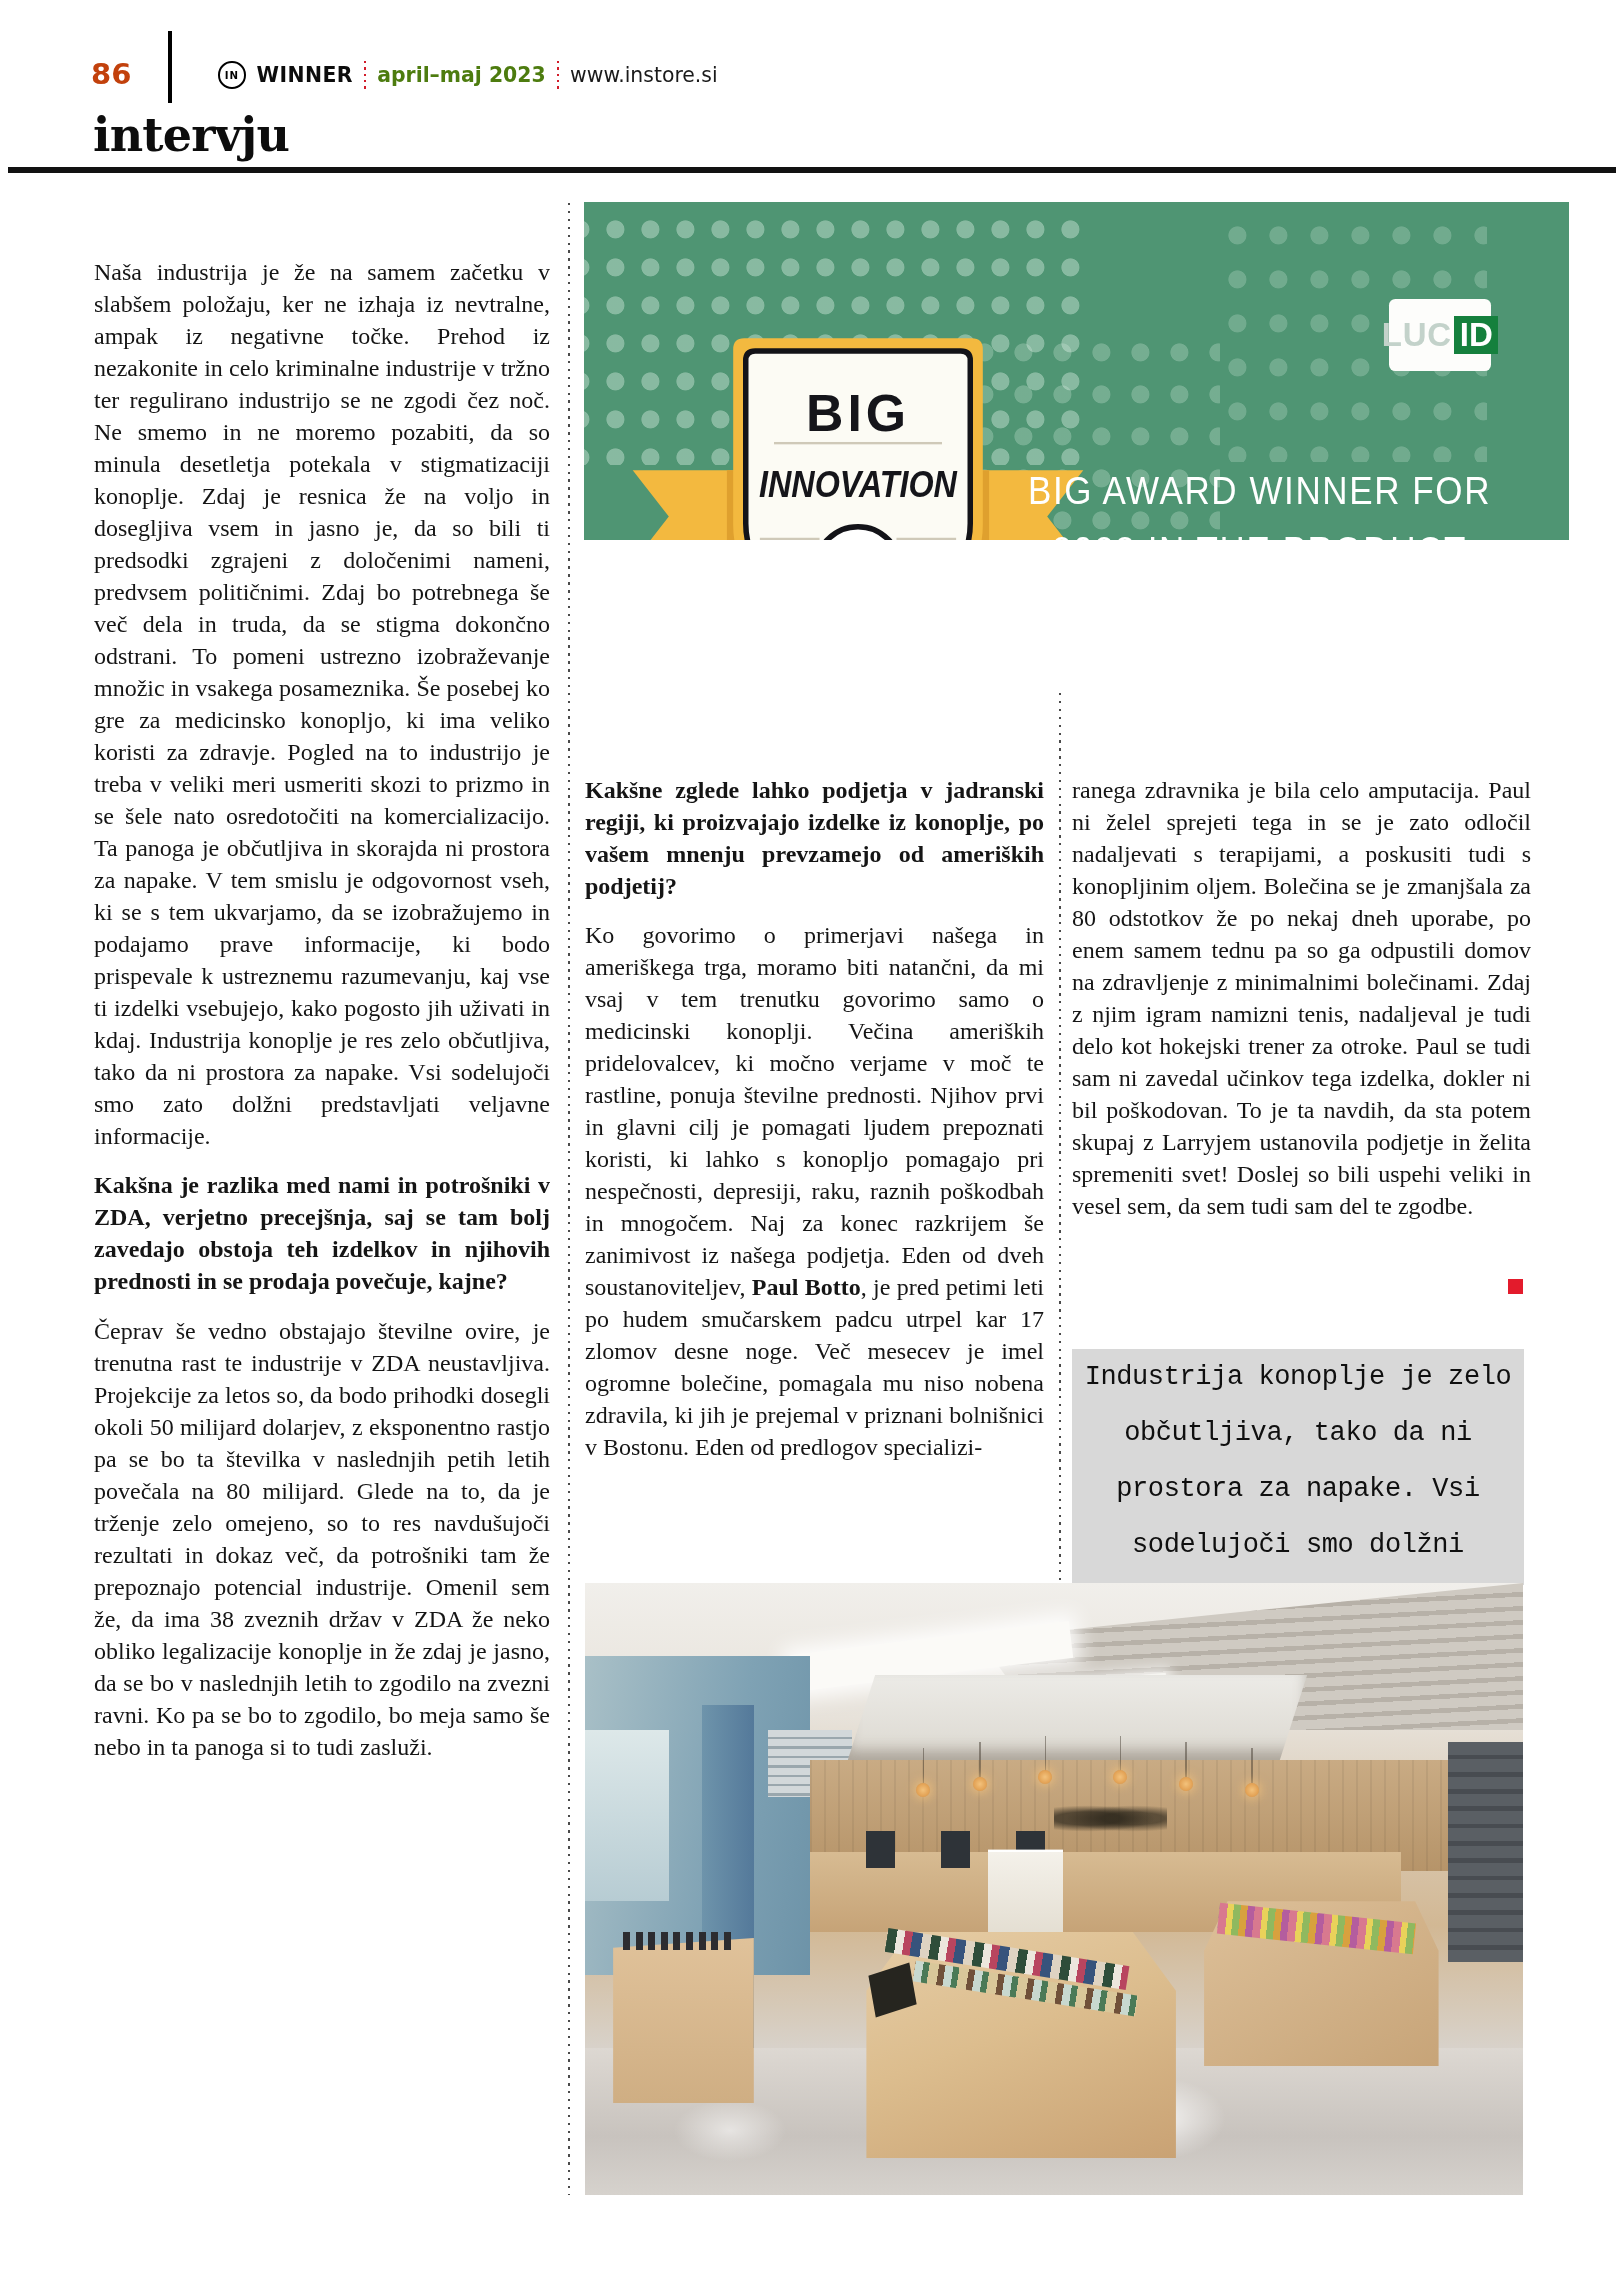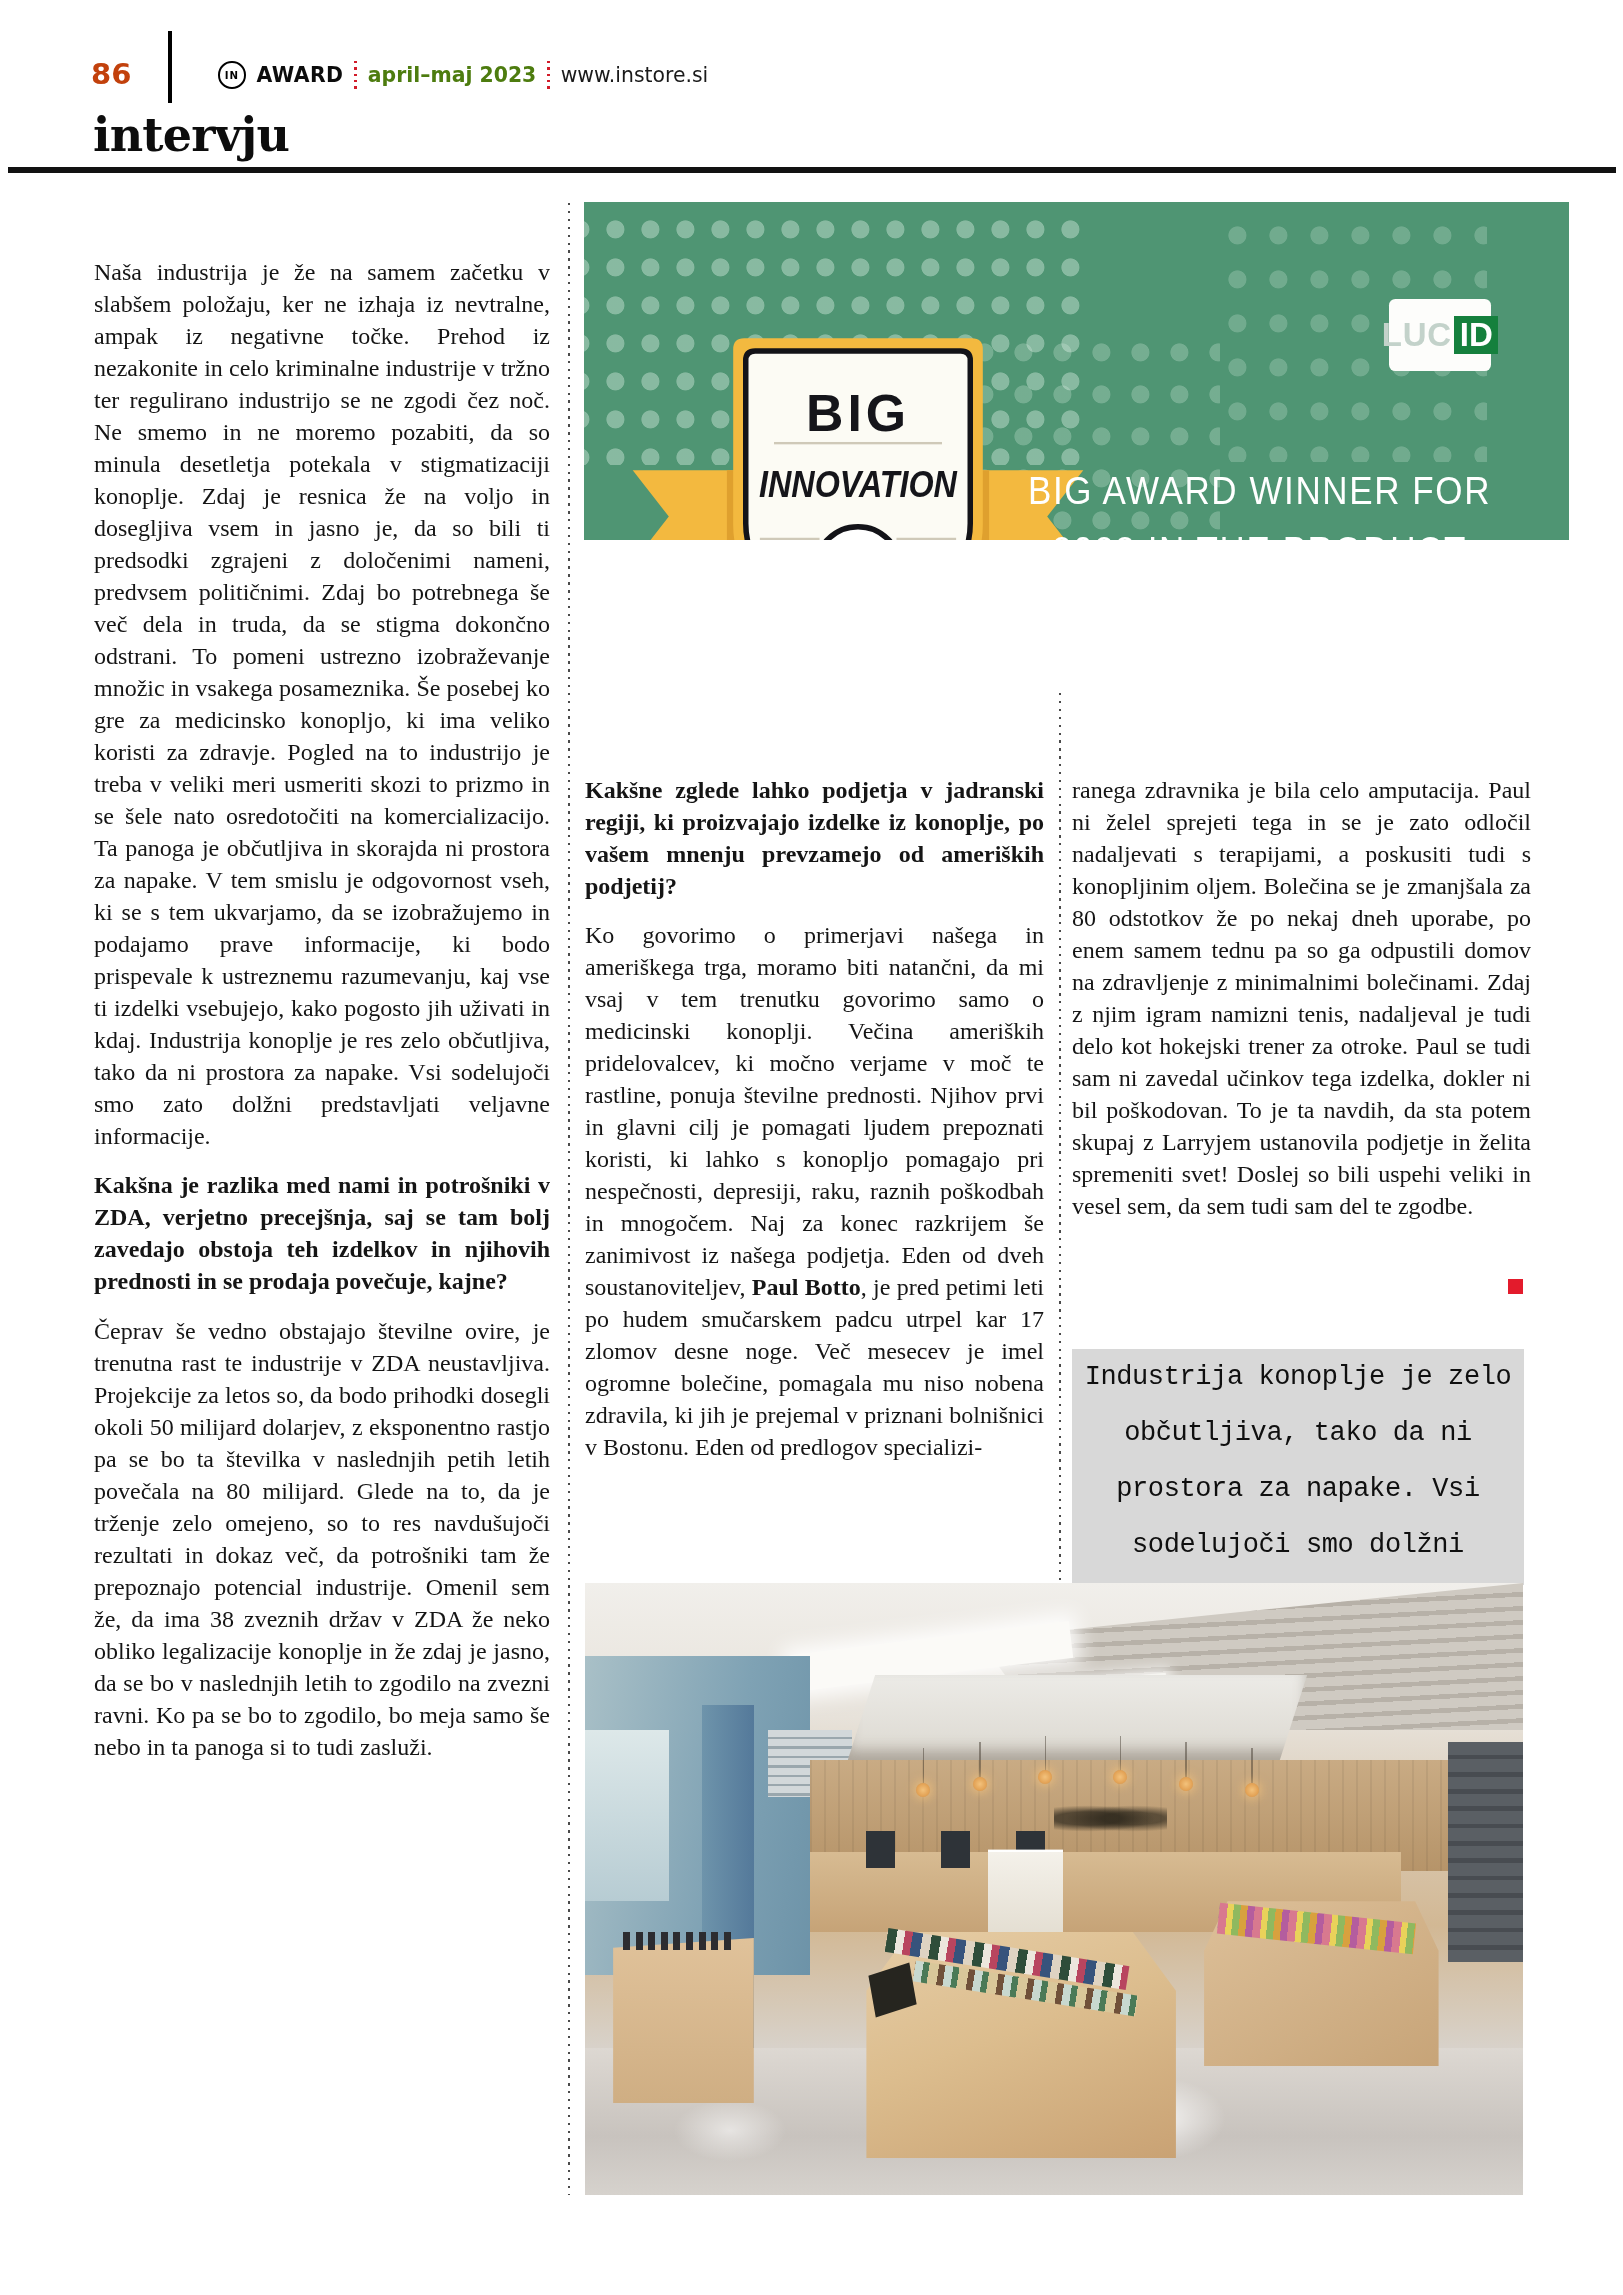--- a/index.html
+++ b/index.html
@@ -110,21 +110,21 @@
 <body>
 
 <div class="page">
 
   <div class="pagenum">86</div>
   <div class="head-bar"></div>
   <div class="logo-row">
     <span class="logo-circle">
         <span>IN</span>
       </span>
-    <span class="brand">AWARD</span>
+    <span class="brand">WINNER</span>
     <span class="hdot"></span>
     <span class="issue">april–maj 2023</span>
     <span class="hdot"></span>
     <span class="site">www.instore.si</span>
   </div>
 
   <h1 class="section-title">intervju</h1>
   <div class="rule"></div>
 
   <div class="vdot s1"></div>

